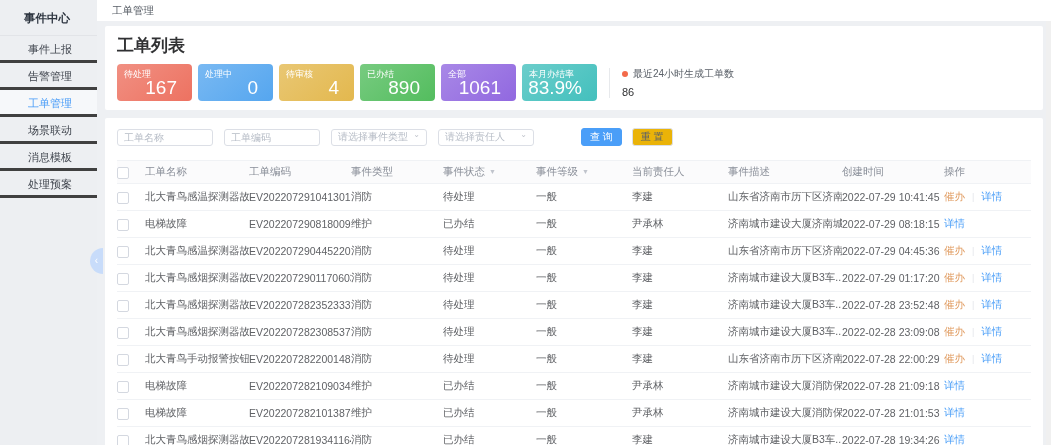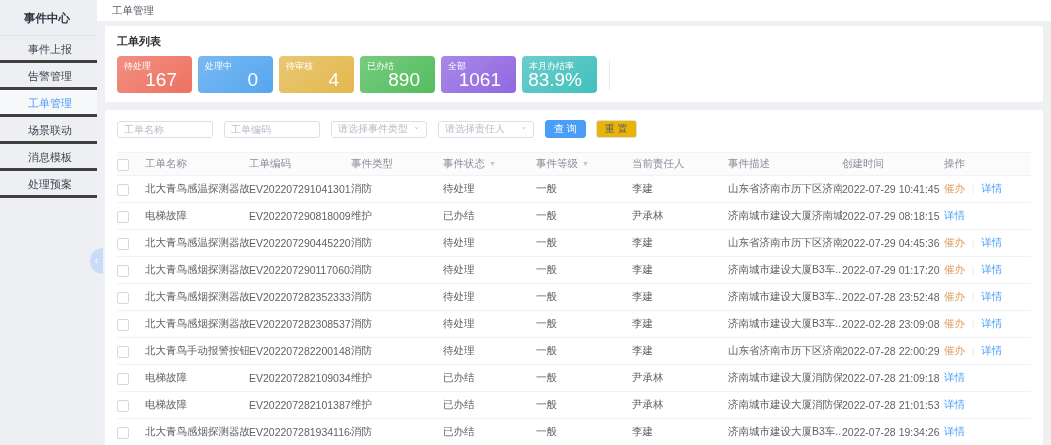--- a/index.html
+++ b/index.html
@@ -21,21 +21,21 @@
 
   
   .main { flex:1; display:flex; flex-direction:column; min-width:0; }
   .topbar { height:21px; background:#fff; display:flex; align-items:center; }
   .crumb { margin-left:15px; font-size:10.5px; color:#5a6068; }
   .content { flex:1; background:#eef0f3; padding:5px 8px 8px 8px; overflow:hidden; }
   .panel { background:#fff; border-radius:2px; }
 
   
   .panel-stats { padding:8px 12px 9px 12px; margin-bottom:8px; }
-  .panel-title { font-size:11px; font-weight:bold; color:#303133; }
+  .panel-title { font-size:17px; font-weight:bold; color:#303133; }
   .stats-row { display:flex; align-items:center; margin-top:7px; }
   .stat-card { width:75px; height:37px; border-radius:4px; margin-right:6px;
     position:relative; color:#fff; overflow:hidden; }
   .card-label { position:absolute; top:4px; left:7px; font-size:9px; }
   .card-value { position:absolute; right:15px; bottom:2px; font-size:19px; }
   .vdiv { width:1px; height:30px; background:#e7e9ec; margin:0 12px 0 6px; }
   .recent-line { display:flex; align-items:center; font-size:10px; color:#5a6068; }
   .dot { width:6px; height:6px; border-radius:50%; margin-right:5px; display:inline-block; }
   .recent-value { font-size:11px; color:#303133; margin-top:5px; }
 
@@ -46,21 +46,21 @@
     font-size:10px; padding:0 6px; color:#606266; outline:none; margin-right:11px;
     font-family:inherit; }
   .filter-row input::placeholder { color:#b6bcc6; }
   .select { width:96px; height:17px; border:1px solid #dcdfe6; border-radius:3px;
     display:flex; align-items:flex-start; justify-content:space-between; padding:0 6px;
     margin-right:11px; cursor:pointer; background:#fff; }
   .select .ph { font-size:10px; color:#b6bcc6; }
   .select .caret { font-size:8px; color:#c0c4cc; }
   .btn { height:18px; border-radius:3px; font-size:10px; cursor:pointer; padding:0 8px;
     font-family:inherit; }
-  .btn.primary { background:#4a9ef8; border:1px solid #4a9ef8; color:#fff; margin-right:10px; }
+  .btn.primary { background:#4a9ef8; border:1px solid #4a9ef8; color:#fff; margin-right:10px;margin-left:36px; }
   .btn.plain { background:#eab308; border:1px solid #dcdfe6; color:#5a6068; }
 
   .table { margin-top:14px; }
   .t-row { display:flex; align-items:center; height:27px; border-bottom:1px solid #f0f2f5; }
   .t-head { height:24px; background:#fbfbfc; border-top:1px solid #f0f2f5; }
   .cell { font-size:10.5px; color:#606266; white-space:nowrap; overflow:hidden; flex-shrink:0; }
   .t-head .cell { color:#8a8f99; }
   .c0{width:28px;} .c1{width:104px;} .c2{width:102px;} .c3{width:92px;} .c4{width:93px;}
   .c5{width:96px;} .c6{width:96px;} .c7{width:114px;} .c8{width:102px;} .c9{flex:1;}
   .checkbox { width:12px; height:12px; border:1px solid #d4d8e0; border-radius:2px;
@@ -124,20 +124,27 @@
               <div class="stat-card" style="background-image: linear-gradient(140deg, rgba(145, 104, 224, 0.79), rgb(145, 104, 224));">
                 <span class="card-label">全部</span>
                 <div class="card-value">1061</div>
               </div>
               <div class="stat-card" style="background-image: linear-gradient(140deg, rgba(67, 192, 189, 0.79), rgb(67, 192, 189));">
                 <span class="card-label">本月办结率</span>
                 <div class="card-value">83.9%</div>
               </div>
             </div>
           <div class="vdiv"></div>
+          <div class="recent">
+            <div class="recent-line">
+              <span class="dot" id="recent-dot" style="background: rgb(243, 106, 74);"></span>
+              <span>最近24小时生成工单数</span>
+            </div>
+            <div class="recent-value">86</div>
+          </div>
         </div>
       </section>
 
       <section class="panel panel-table">
         <div class="filter-row">
           <input placeholder="工单名称" style="">
           <input placeholder="工单编码" style="">
           <div class="select">
             <span class="ph">请选择事件类型</span>
             <span class="caret">⌄</span>

